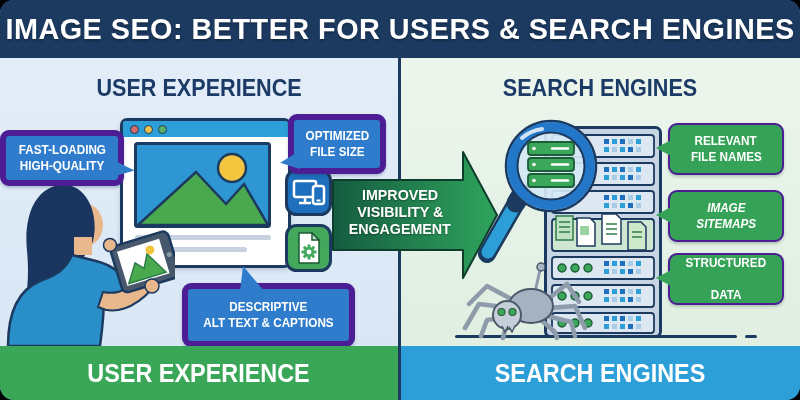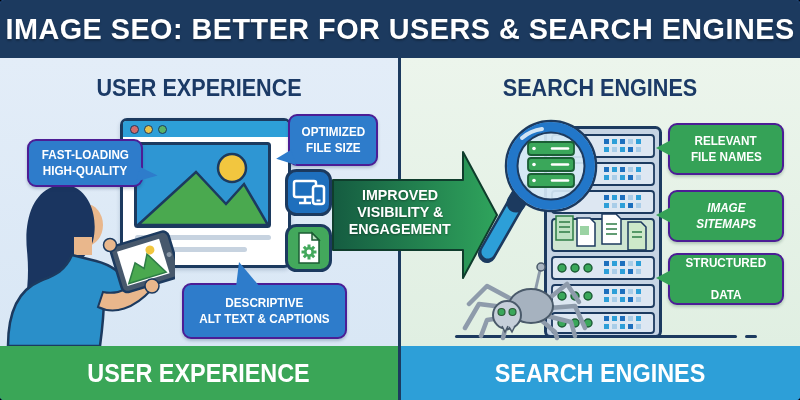--- a/index.html
+++ b/index.html
@@ -1,38 +1,38 @@
 <!DOCTYPE html>
 <html><head>
 <meta charset="utf-8">
 <style>
   html,body{margin:0;padding:0;background:#000;}
   body{width:800px;height:400px;position:relative;font-family:"Liberation Sans",sans-serif;overflow:hidden;}
-  .card{position:absolute;inset:0;border-radius:4px;overflow:hidden;background:#3b82f6;}
+  .card{position:absolute;inset:0;border-radius:14px;overflow:hidden;background:#3b82f6;}
   .abs{position:absolute;}
   .cond{display:inline-block;transform:scaleX(.9);transform-origin:center;white-space:nowrap;}
 
   
   .top-banner{left:0;top:0;width:800px;height:58px;background:#1c3a5f;display:flex;align-items:center;justify-content:center;z-index:6;}
   .top-banner .title{color:#fff;font-weight:bold;font-size:30px;letter-spacing:.5px;transform:scaleX(.96);white-space:nowrap;text-shadow:0 2px 2px rgba(0,0,0,.25);}
 
   
   .panel-left{left:0;top:58px;width:398px;height:288px;background:linear-gradient(#e3edf8,#d9e7f5);z-index:0;}
   .panel-right{left:401px;top:58px;width:399px;height:288px;background:linear-gradient(#ecf5ec,#e0efe2);z-index:0;}
   .divider{left:398px;top:58px;width:3px;height:342px;background:#1c3a5f;z-index:1;}
   .panel-heading{top:74px;text-align:center;color:#1b3a66;font-weight:bold;font-size:24px;z-index:2;}
 
   
   .footer-left{left:0;top:346px;width:398px;height:54px;background:#3aa657;display:flex;align-items:center;justify-content:center;z-index:5;}
   .footer-right{left:401px;top:346px;width:399px;height:54px;background:#2d9fd8;display:flex;align-items:center;justify-content:center;z-index:5;}
   .footer-label{color:#fff;font-weight:bold;font-size:26px;transform:scaleX(.9);white-space:nowrap;}
 
   
   .callout{position:absolute;border-radius:9px;color:#fff;font-weight:bold;font-size:13px;line-height:1.25;display:flex;flex-direction:column;align-items:center;justify-content:center;text-align:center;z-index:4;}
-  .callout.blue{background:#2e7ccb;border:2px solid #4c1d95;box-shadow:0 2px 3px rgba(20,50,90,.25);}
+  .callout.blue{background:#2e7ccb;border:6px solid #4c1d95;box-shadow:0 2px 3px rgba(20,50,90,.25);}
   .callout.green{background:#35a257;border:2px solid #4c1d95;box-shadow:0 2px 3px rgba(20,70,40,.25);}
   .callout .ln{transform:scaleX(.9);white-space:nowrap;}
   .tail{position:absolute;width:0;height:0;}
   .tail-right-down{right:-16px;bottom:1px;border-left:19px solid #2e7ccb;border-top:4px solid transparent;border-bottom:11px solid transparent;transform:rotate(14deg);}
   .tail-left-down{left:-13px;bottom:-4px;border-right:17px solid #2e7ccb;border-top:4px solid transparent;border-bottom:12px solid transparent;transform:rotate(-18deg);}
   .tail-up{left:52px;top:-23px;border-bottom:25px solid #2e7ccb;border-left:3px solid transparent;border-right:21px solid transparent;}
   .tail-left{left:-14px;top:15px;border-right:15px solid #35a257;border-top:8px solid transparent;border-bottom:8px solid transparent;}
 
   
   .browser{left:120px;top:118px;width:165px;height:144px;background:#fff;border:3px solid #1c3a5f;border-radius:7px;z-index:2;box-shadow:0 2px 4px rgba(20,50,90,.2);}
@@ -116,21 +116,21 @@
       <g stroke="#43a85c" stroke-width="3">
         <line x1="24" y1="20.5" x2="24" y2="35.5"></line>
         <line x1="16.5" y1="28" x2="31.5" y2="28"></line>
         <line x1="18.8" y1="22.8" x2="29.2" y2="33.2"></line>
         <line x1="29.2" y1="22.8" x2="18.8" y2="33.2"></line>
       </g>
       <circle cx="24" cy="28" r="2.4" fill="#ffffff"></circle>
     </g>
   </svg>
 
-  <div class="callout blue" style="left:27px;top:130px;width:112px;height:44px;margin-top:9px;">
+  <div class="callout blue" style="left:0;top:130px;width:112px;height:44px;">
     <span class="ln">FAST-LOADING</span>
     <span class="ln">HIGH-QUALITY</span>
     <span class="tail tail-right-down"></span>
   </div>
   <div class="callout blue" style="left:288px;top:114px;width:86px;height:48px;">
     <span class="ln">OPTIMIZED</span>
     <span class="ln">FILE SIZE</span>
     <span class="tail tail-left-down"></span>
   </div>
   <div class="callout blue" style="left:182px;top:283px;width:161px;height:52px;">

